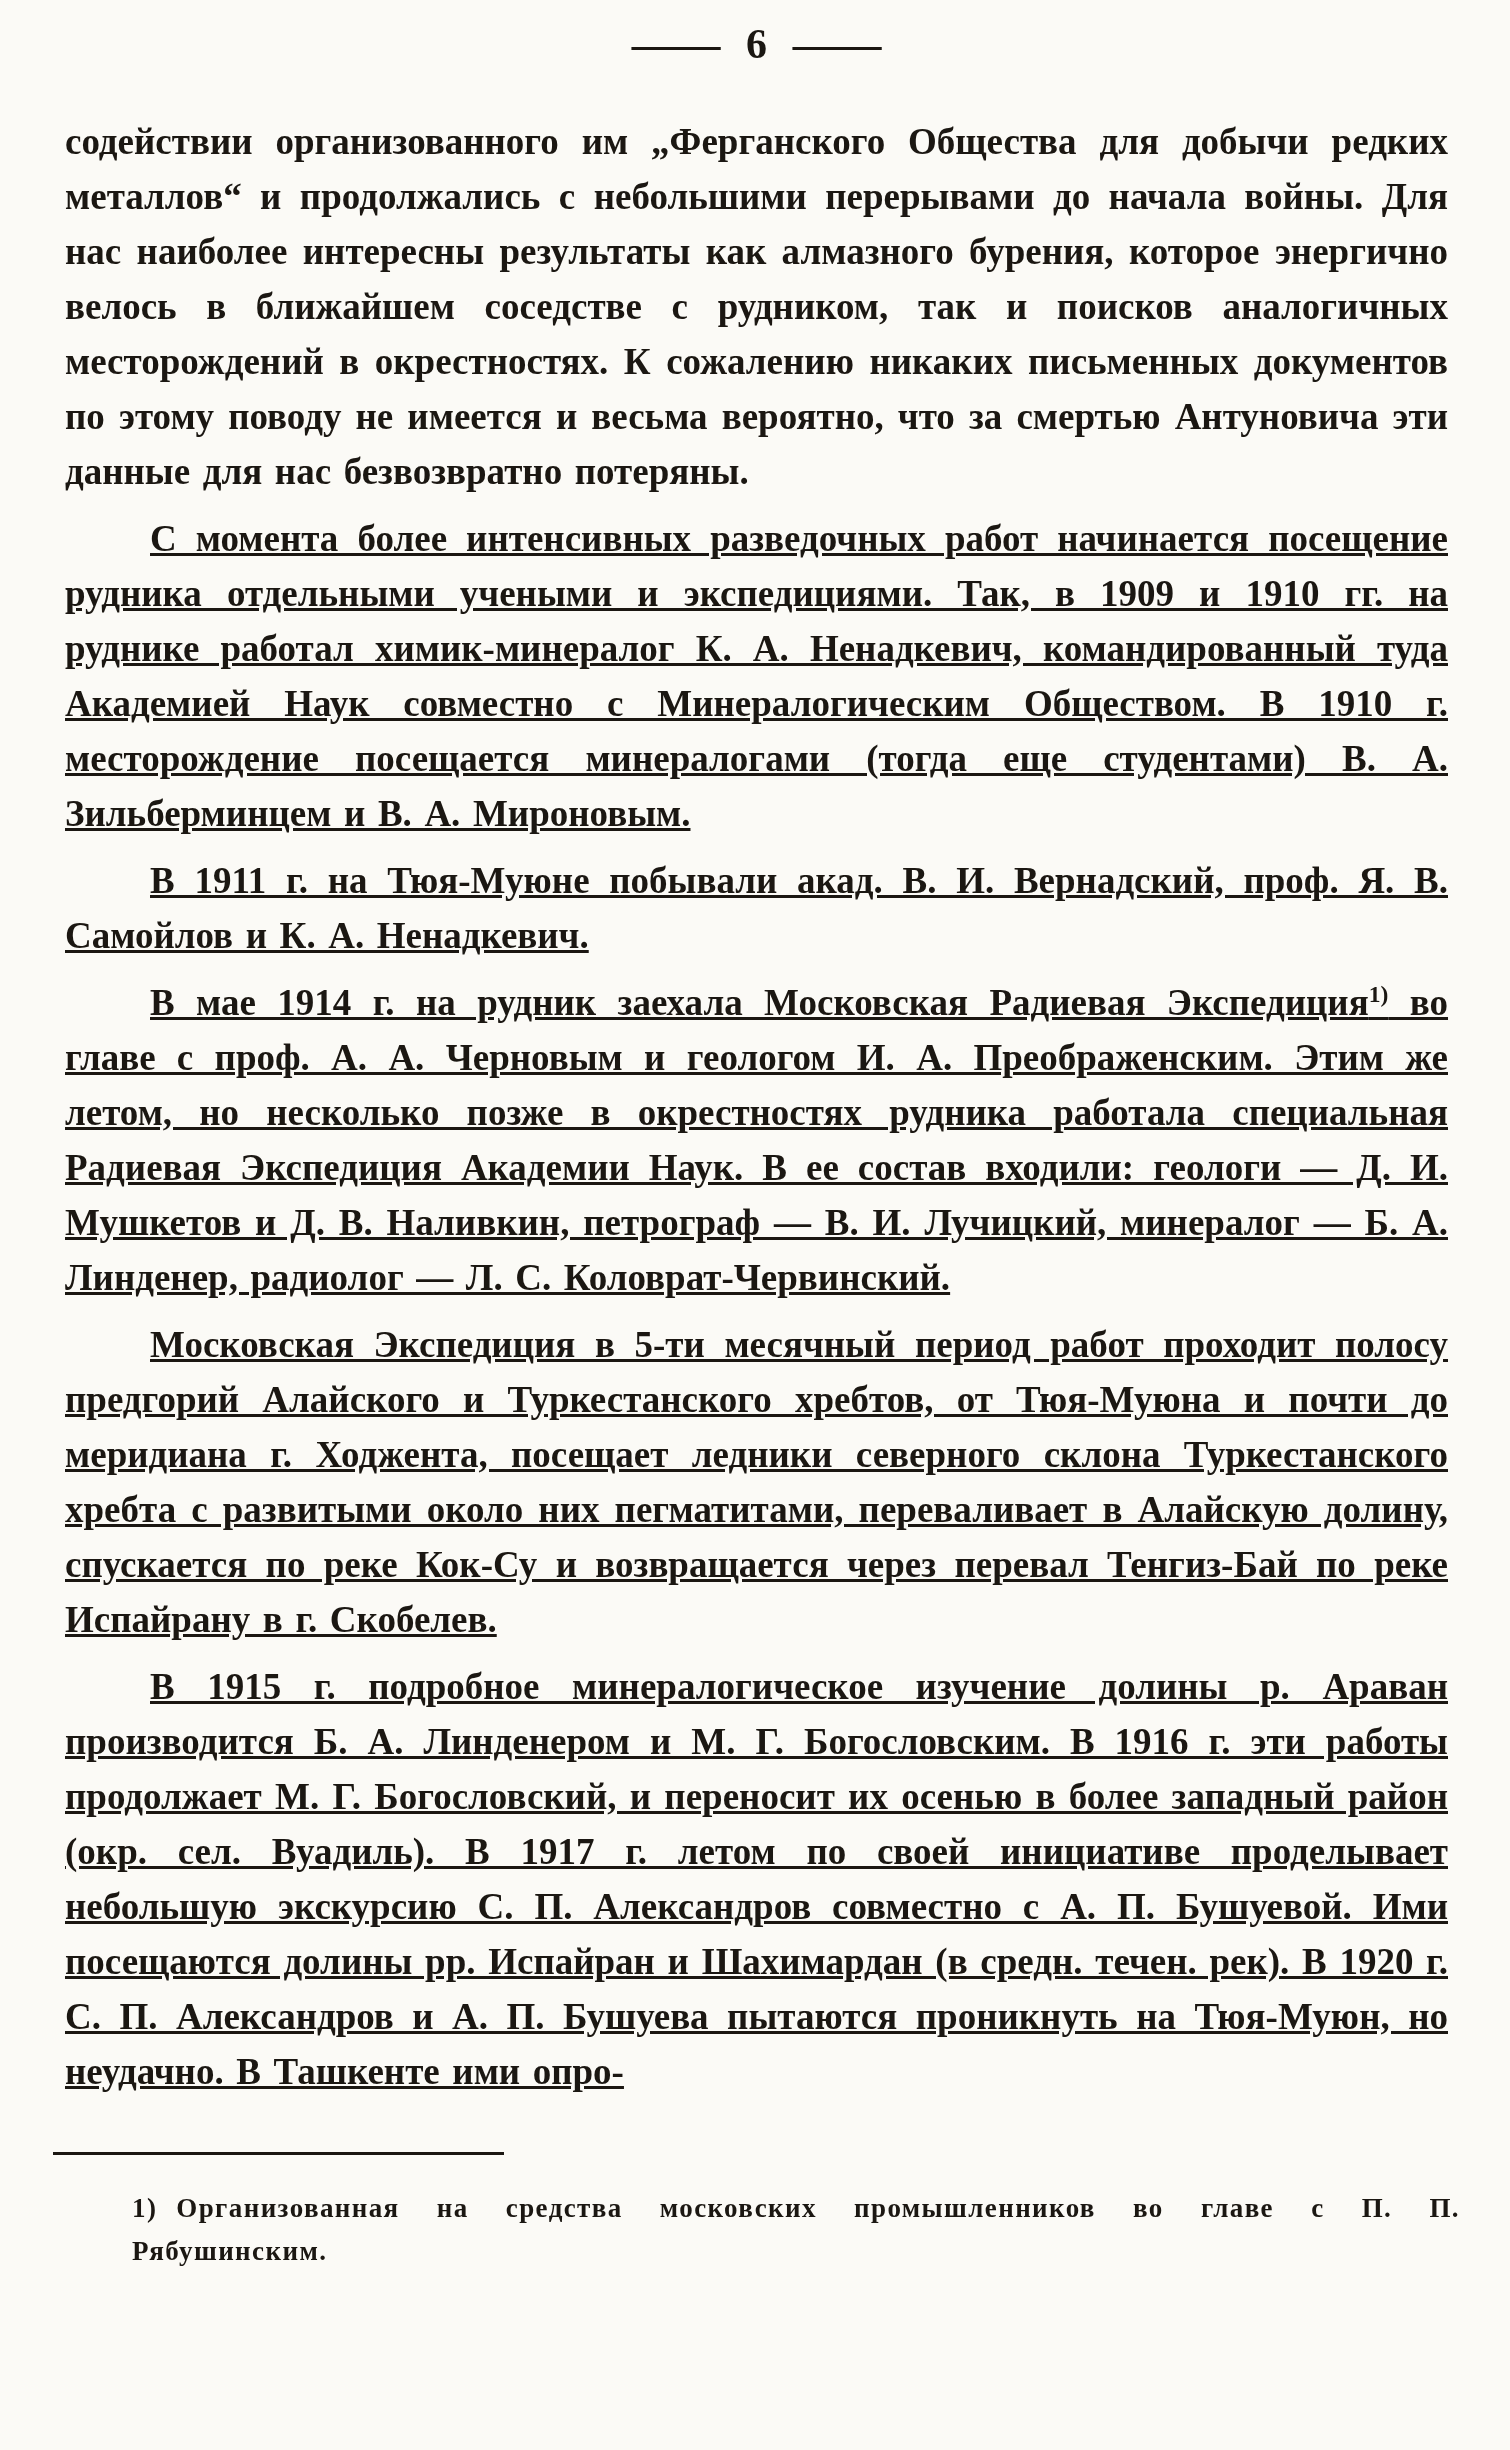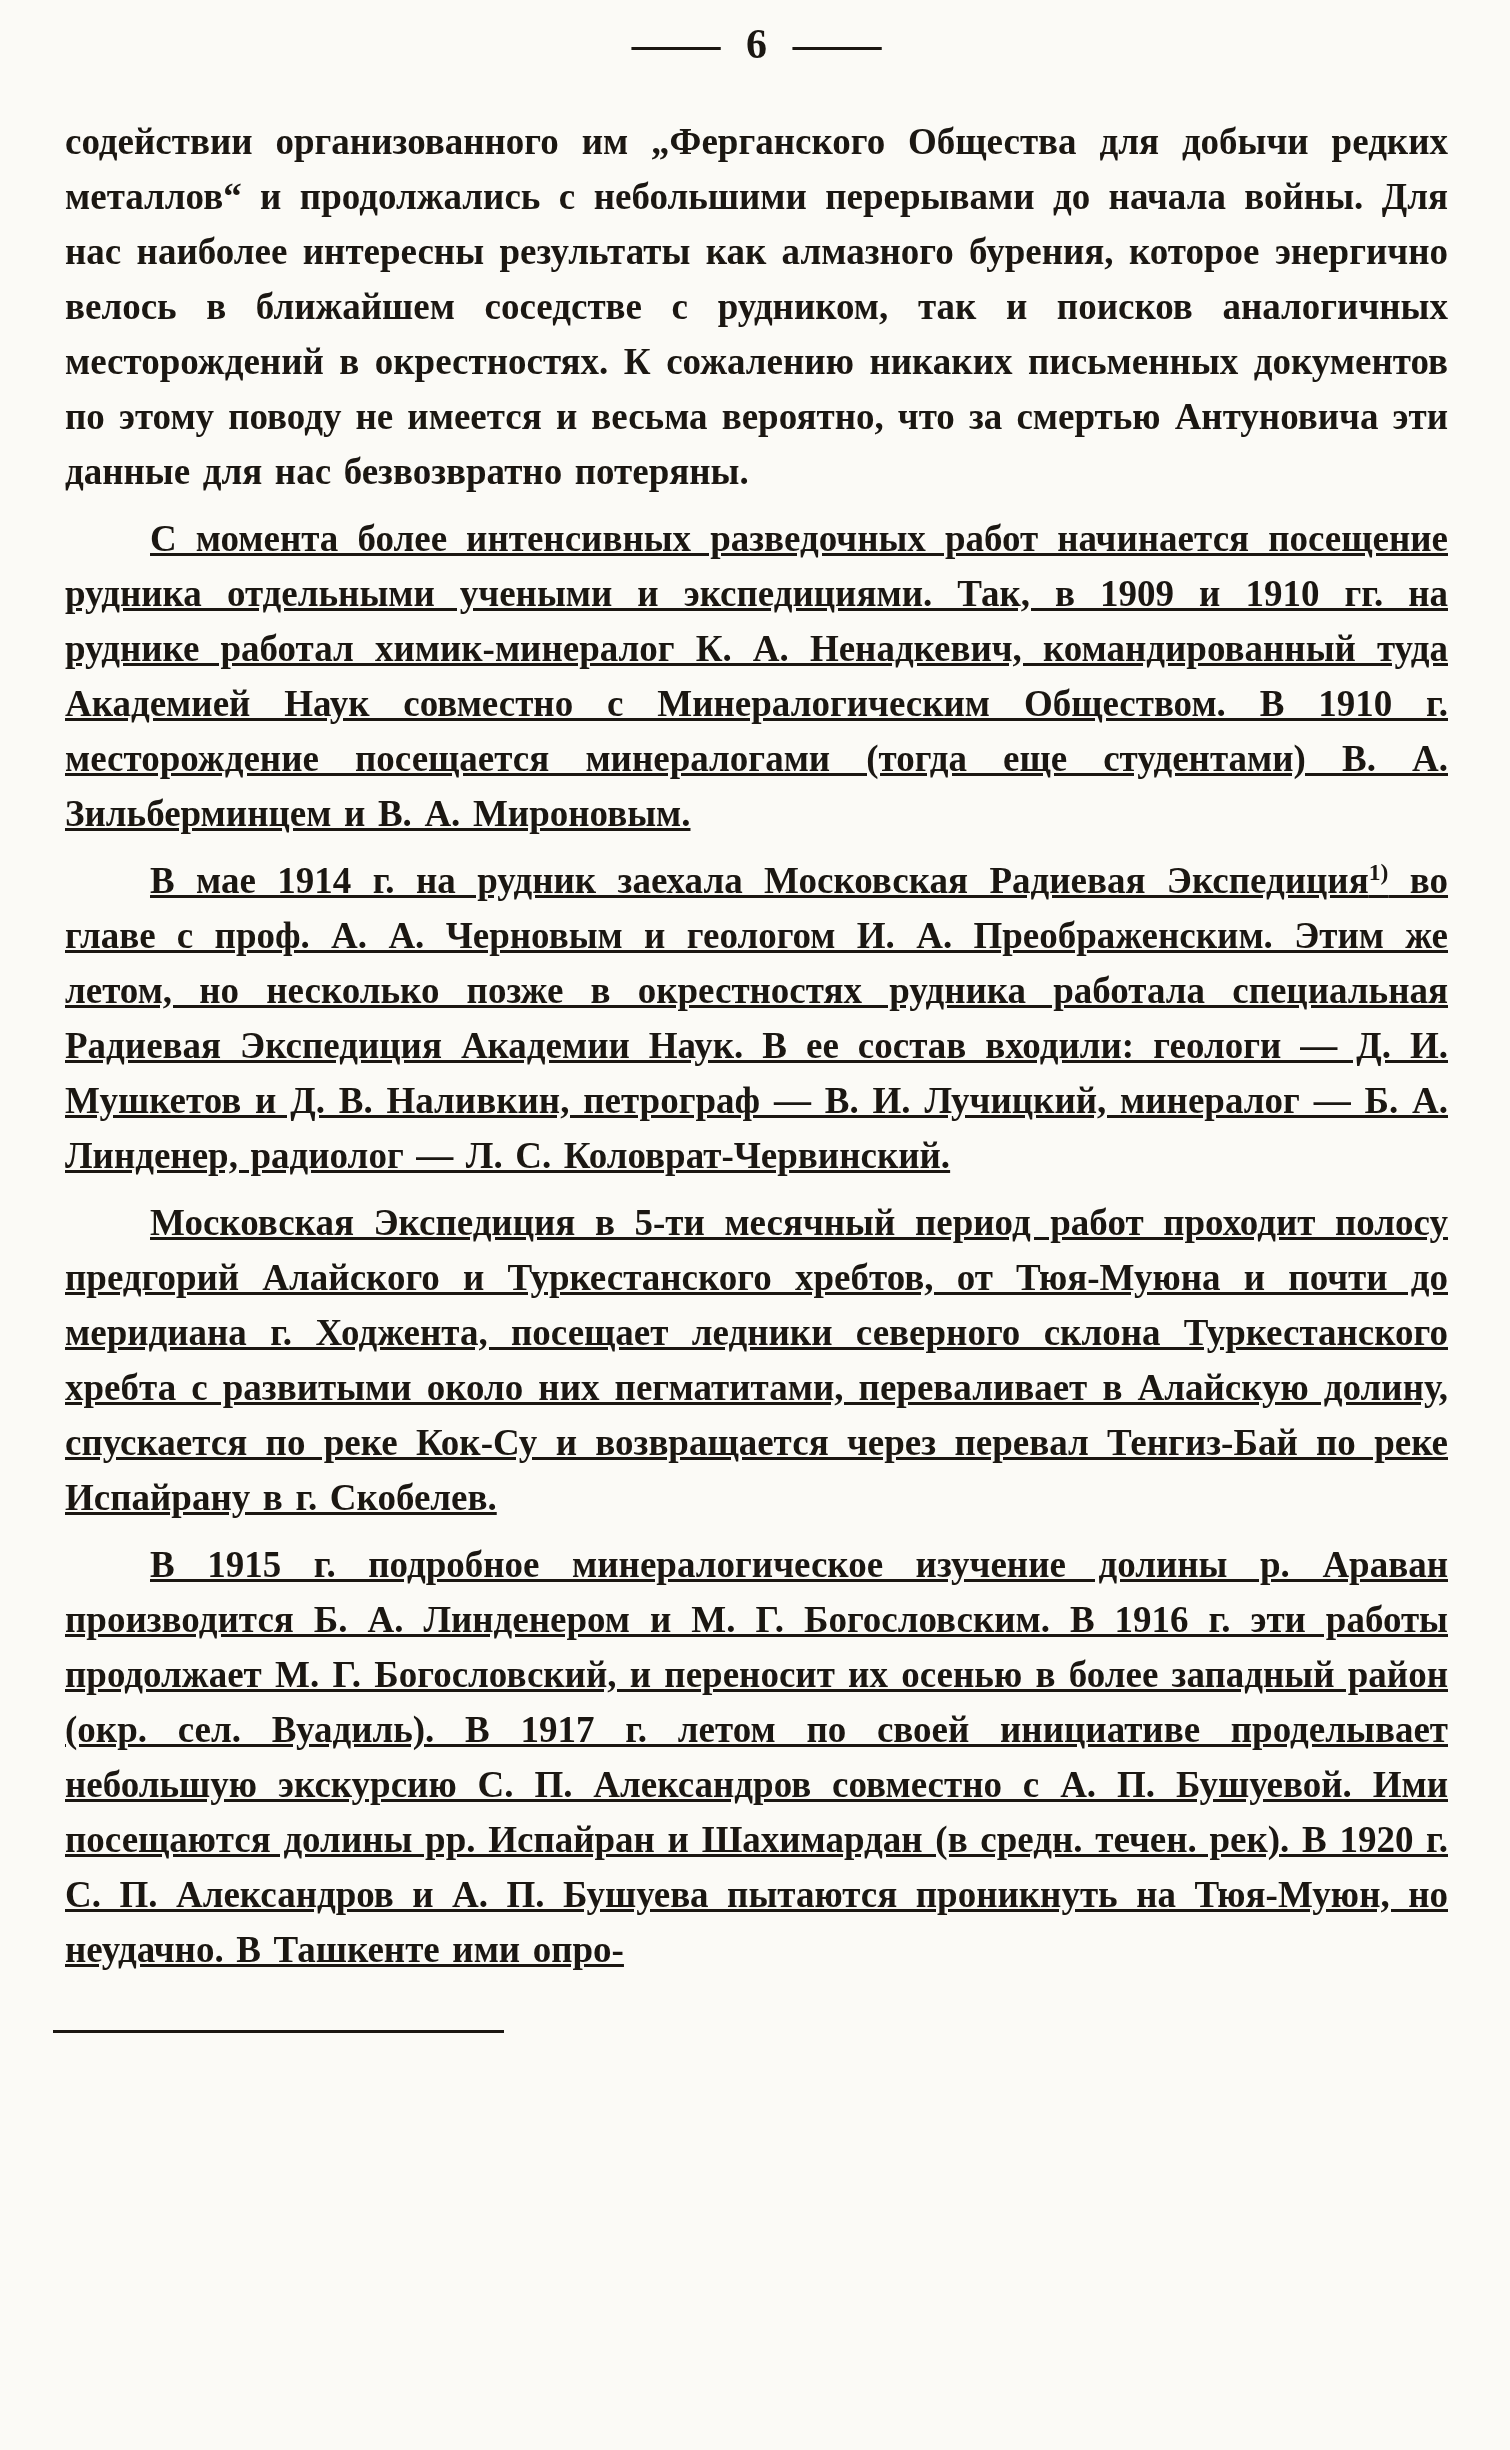--- a/index.html
+++ b/index.html
@@ -78,23 +78,27 @@
 
   <div class="header">
     <span class="dash">—</span>
     <span class="num">6</span>
     <span class="dash">—</span>
   </div>
 
   <div class="body-text">
       <p class="para">содействии организованного им „Ферганского Общества для добычи редких металлов“ и продолжались с небольшими перерывами до начала войны. Для нас наиболее интересны результаты как алмазного бурения, которое энергично велось в ближайшем соседстве с рудником, так и поисков аналогичных месторождений в окрестностях. К сожалению никаких письменных документов по этому поводу не имеется и весьма вероятно, что за смертью Антуновича эти данные для нас безвозвратно потеряны.</p>
       <p class="para indent">С момента более интенсивных разведочных работ начинается посещение рудника отдельными учеными и экспедициями. Так, в 1909 и 1910 гг. на руднике работал химик-минералог К. А. Ненадкевич, командированный туда Академией Наук совместно с Минералогическим Обществом. В 1910 г. месторождение посещается минералогами (тогда еще студентами) В. А. Зильберминцем и В. А. Мироновым.</p>
+      <p class="para indent">В 1911 г. на Тюя-Муюне побывали акад. В. И. Вернадский, проф. Я. В. Самойлов и К. А. Ненадкевич.</p>
       <p class="para indent">В мае 1914 г. на рудник заехала Московская Радиевая Экспедиция<sup>1)</sup> во главе с проф. А. А. Черновым и геологом И. А. Преображенским. Этим же летом, но несколько позже в окрестностях рудника работала специальная Радиевая Экспедиция Академии Наук. В ее состав входили: геологи — Д. И. Мушкетов и Д. В. Наливкин, петрограф — В. И. Лучицкий, минералог — Б. А. Линденер, радиолог — Л. С. Коловрат-Червинский.</p>
       <p class="para indent">Московская Экспедиция в 5-ти месячный период работ проходит полосу предгорий Алайского и Туркестанского хребтов, от Тюя-Муюна и почти до меридиана г. Ходжента, посещает ледники северного склона Туркестанского хребта с развитыми около них пегматитами, переваливает в Алайскую долину, спускается по реке Кок-Су и возвращается через перевал Тенгиз-Бай по реке Испайрану в г. Скобелев.</p>
       <p class="para indent">В 1915 г. подробное минералогическое изучение долины р. Араван производится Б. А. Линденером и М. Г. Богословским. В 1916 г. эти работы продолжает М. Г. Богословский, и переносит их осенью в более западный район (окр. сел. Вуадиль). В 1917 г. летом по своей инициативе проделывает небольшую экскурсию С. П. Александров совместно с А. П. Бушуевой. Ими посещаются долины рр. Испайран и Шахимардан (в средн. течен. рек). В 1920 г. С. П. Александров и А. П. Бушуева пытаются проникнуть на Тюя-Муюн, но неудачно. В Ташкенте ими опро-</p>
     </div>
 
   <div class="footnote-section">
     <div class="footnote-divider"></div>
+    <p class="footnote-text">
+      <span class="marker">1)</span><span>Организованная на средства московских промышленников во главе с П. П. Рябушинским.</span>
+    </p>
   </div>
 
 </div>
 
 
 </body></html>

